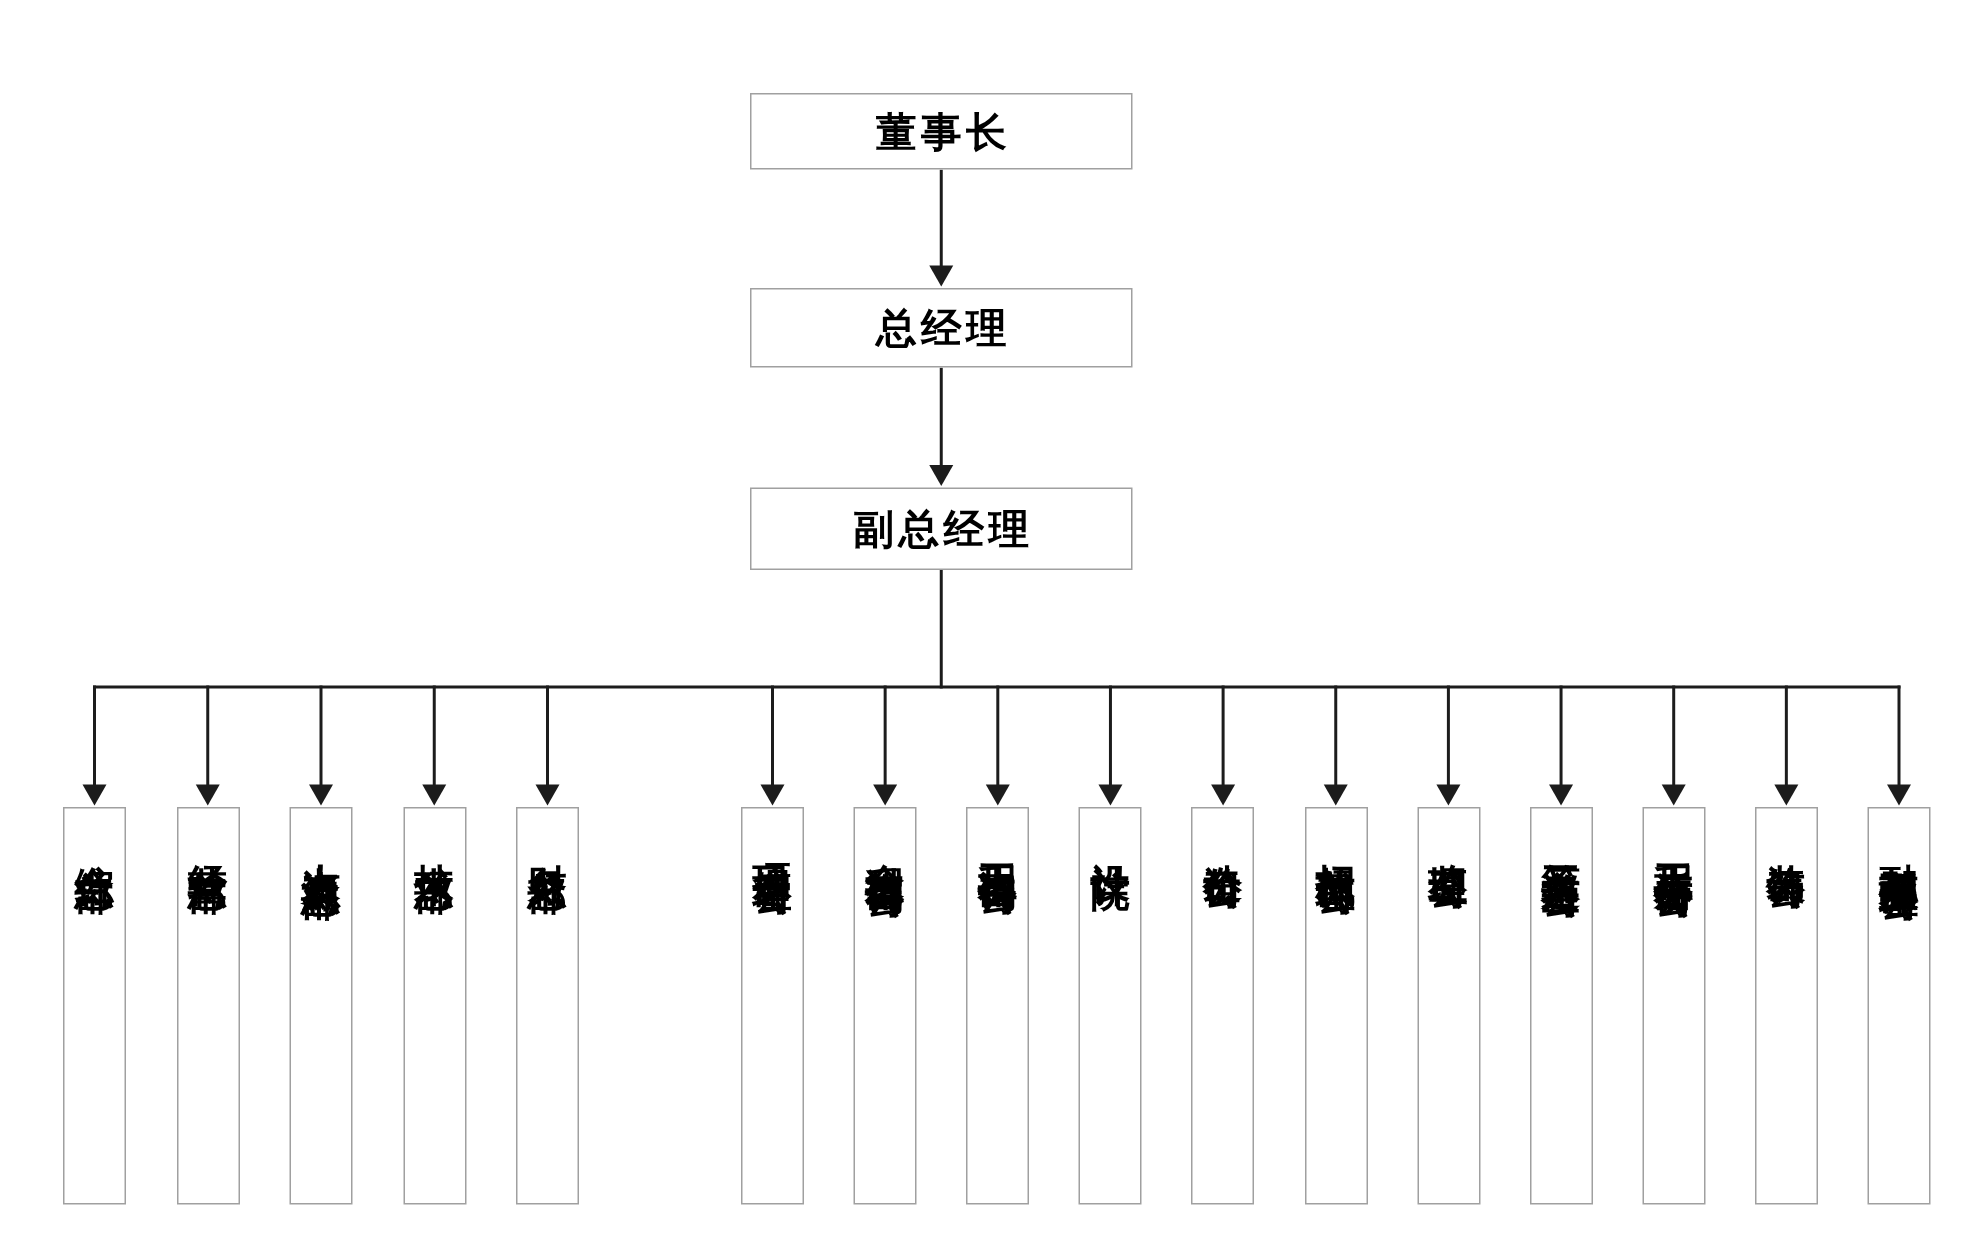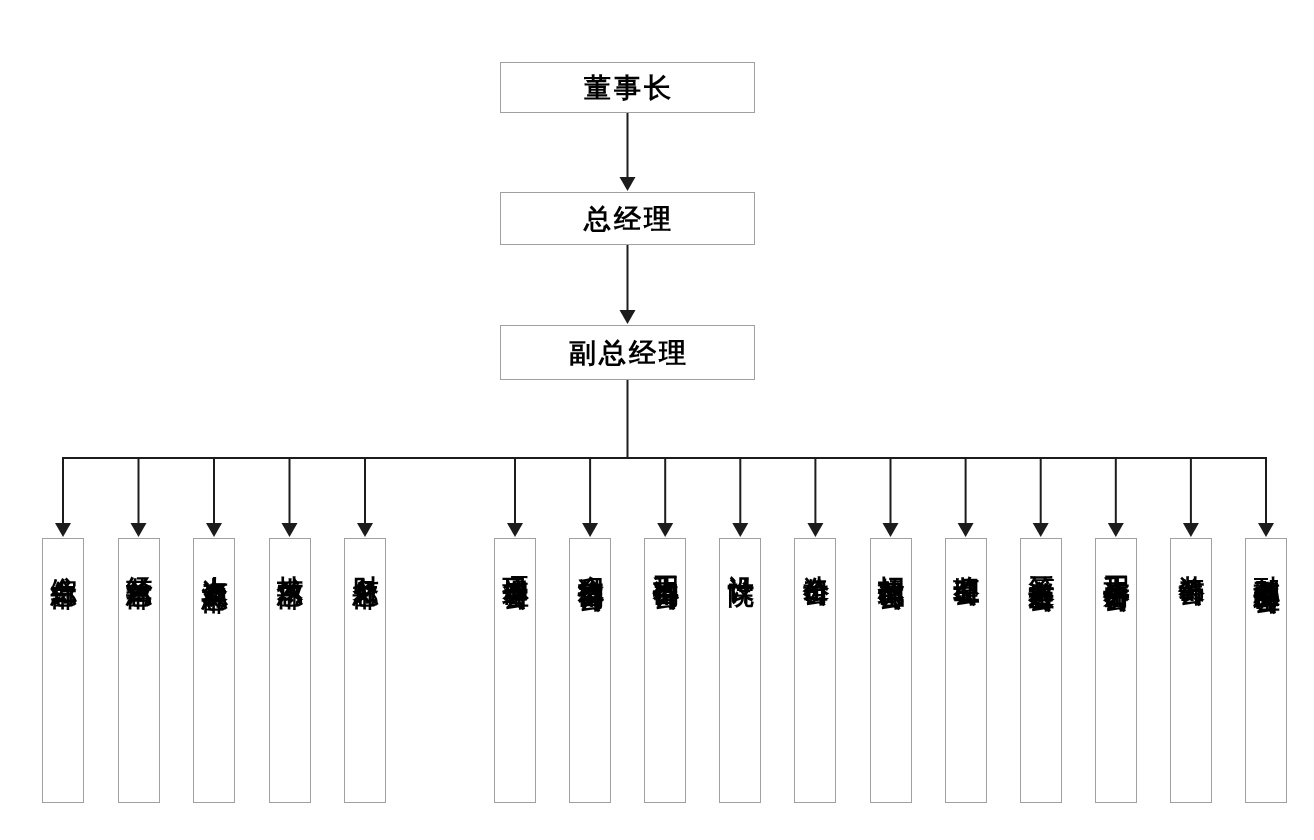--- a/index.html
+++ b/index.html
@@ -2,21 +2,21 @@
 <html style="--bg: #ffffff; --box-border: #a0a0a0; --text: #000000;"><head>
 <meta charset="utf-8">
 <style>
   html, body {
     margin: 0; padding: 0; background: #ffffff;
   }
   #canvas {
     position: relative;
     width: 1314px; height: 840px;
     background: var(--bg, #ffffff);
-    font-family: Liberation Serif, serif;
+    font-family: Liberation Sans, sans-serif;
     overflow: hidden;
     border-radius: 10px;
   }
   #connectors {
     position: absolute; left: 0; top: 0;
     width: 1314px; height: 840px;
     pointer-events: none;
   }
   .top-box {
     position: absolute;

